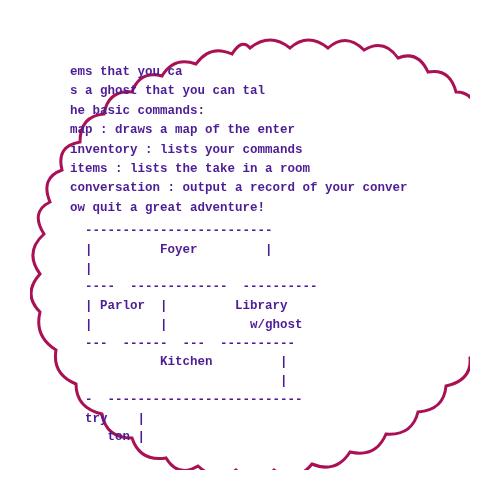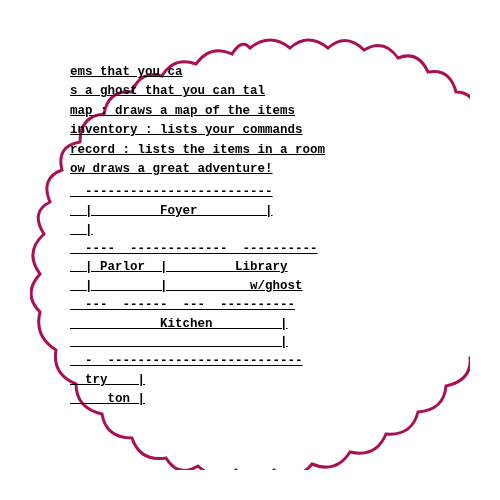--- a/index.html
+++ b/index.html
@@ -31,25 +31,24 @@
       height: 100%;
     }
 
     .terminal-content {
       position: relative;
       z-index: 2;
       width: 380px;
       height: 390px;
       overflow: hidden;
       font-size: 12.5px;
-      color: #000000;
+      color: #4c1d95;
       line-height: 1.55;
       padding: 8px 10px;
       font-weight: bold;
-      text-decoration: underline;
     }
 
     .terminal-line {
       white-space: pre;
       display: block;
     }
 
     .map-section {
       margin-top: 4px;
       white-space: pre;
@@ -102,24 +101,26 @@
       Q110,40 132,46
       Q144,26 166,34
       Q180,14 202,24
       Q212,8 220,18 Z
     " fill="white" stroke="#aa1155" stroke-width="3"></path>
   </svg>
 
   <div class="terminal-content">
     <span class="terminal-line">ems that you ca</span>
     <span class="terminal-line">s a ghost that you can tal</span>
-    <span class="terminal-line">map : draws a map of the items</span>
+    <span class="terminal-line">he basic commands:</span>
+    <span class="terminal-line">map : draws a map of the enter</span>
     <span class="terminal-line">inventory : lists your commands</span>
-    <span class="terminal-line">record : lists the items in a room</span>
-    <span class="terminal-line">ow draws a great adventure!</span>
+    <span class="terminal-line">items : lists the take in a room</span>
+    <span class="terminal-line">conversation : output a record of your conver</span>
+    <span class="terminal-line">ow quit a great adventure!</span>
     <div class="map-section">  -------------------------
   |         Foyer         |
   |
   ----  -------------  ----------
   | Parlor  |         Library
   |         |           w/ghost
   ---  ------  ---  ----------
             Kitchen         |
                             |
   -  --------------------------

